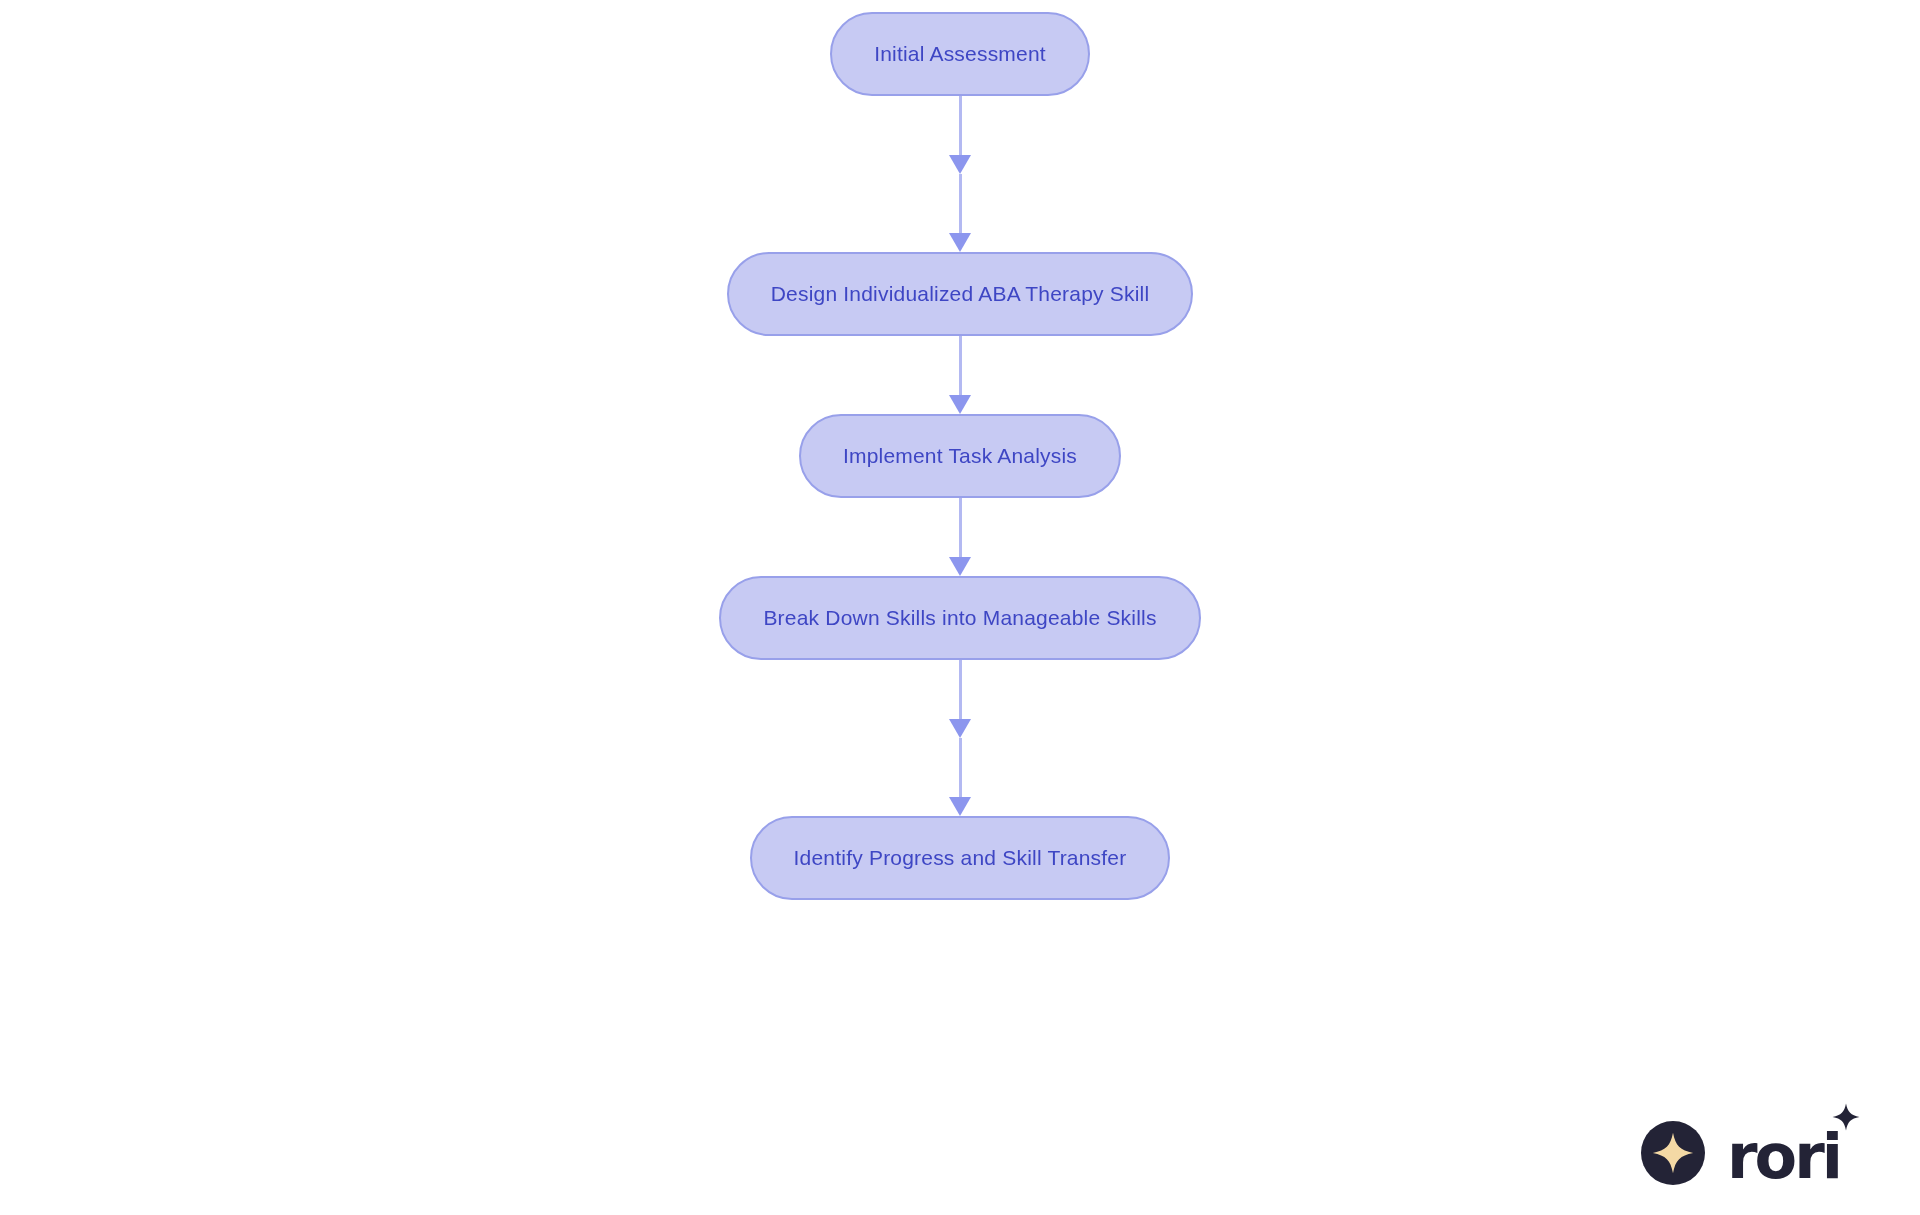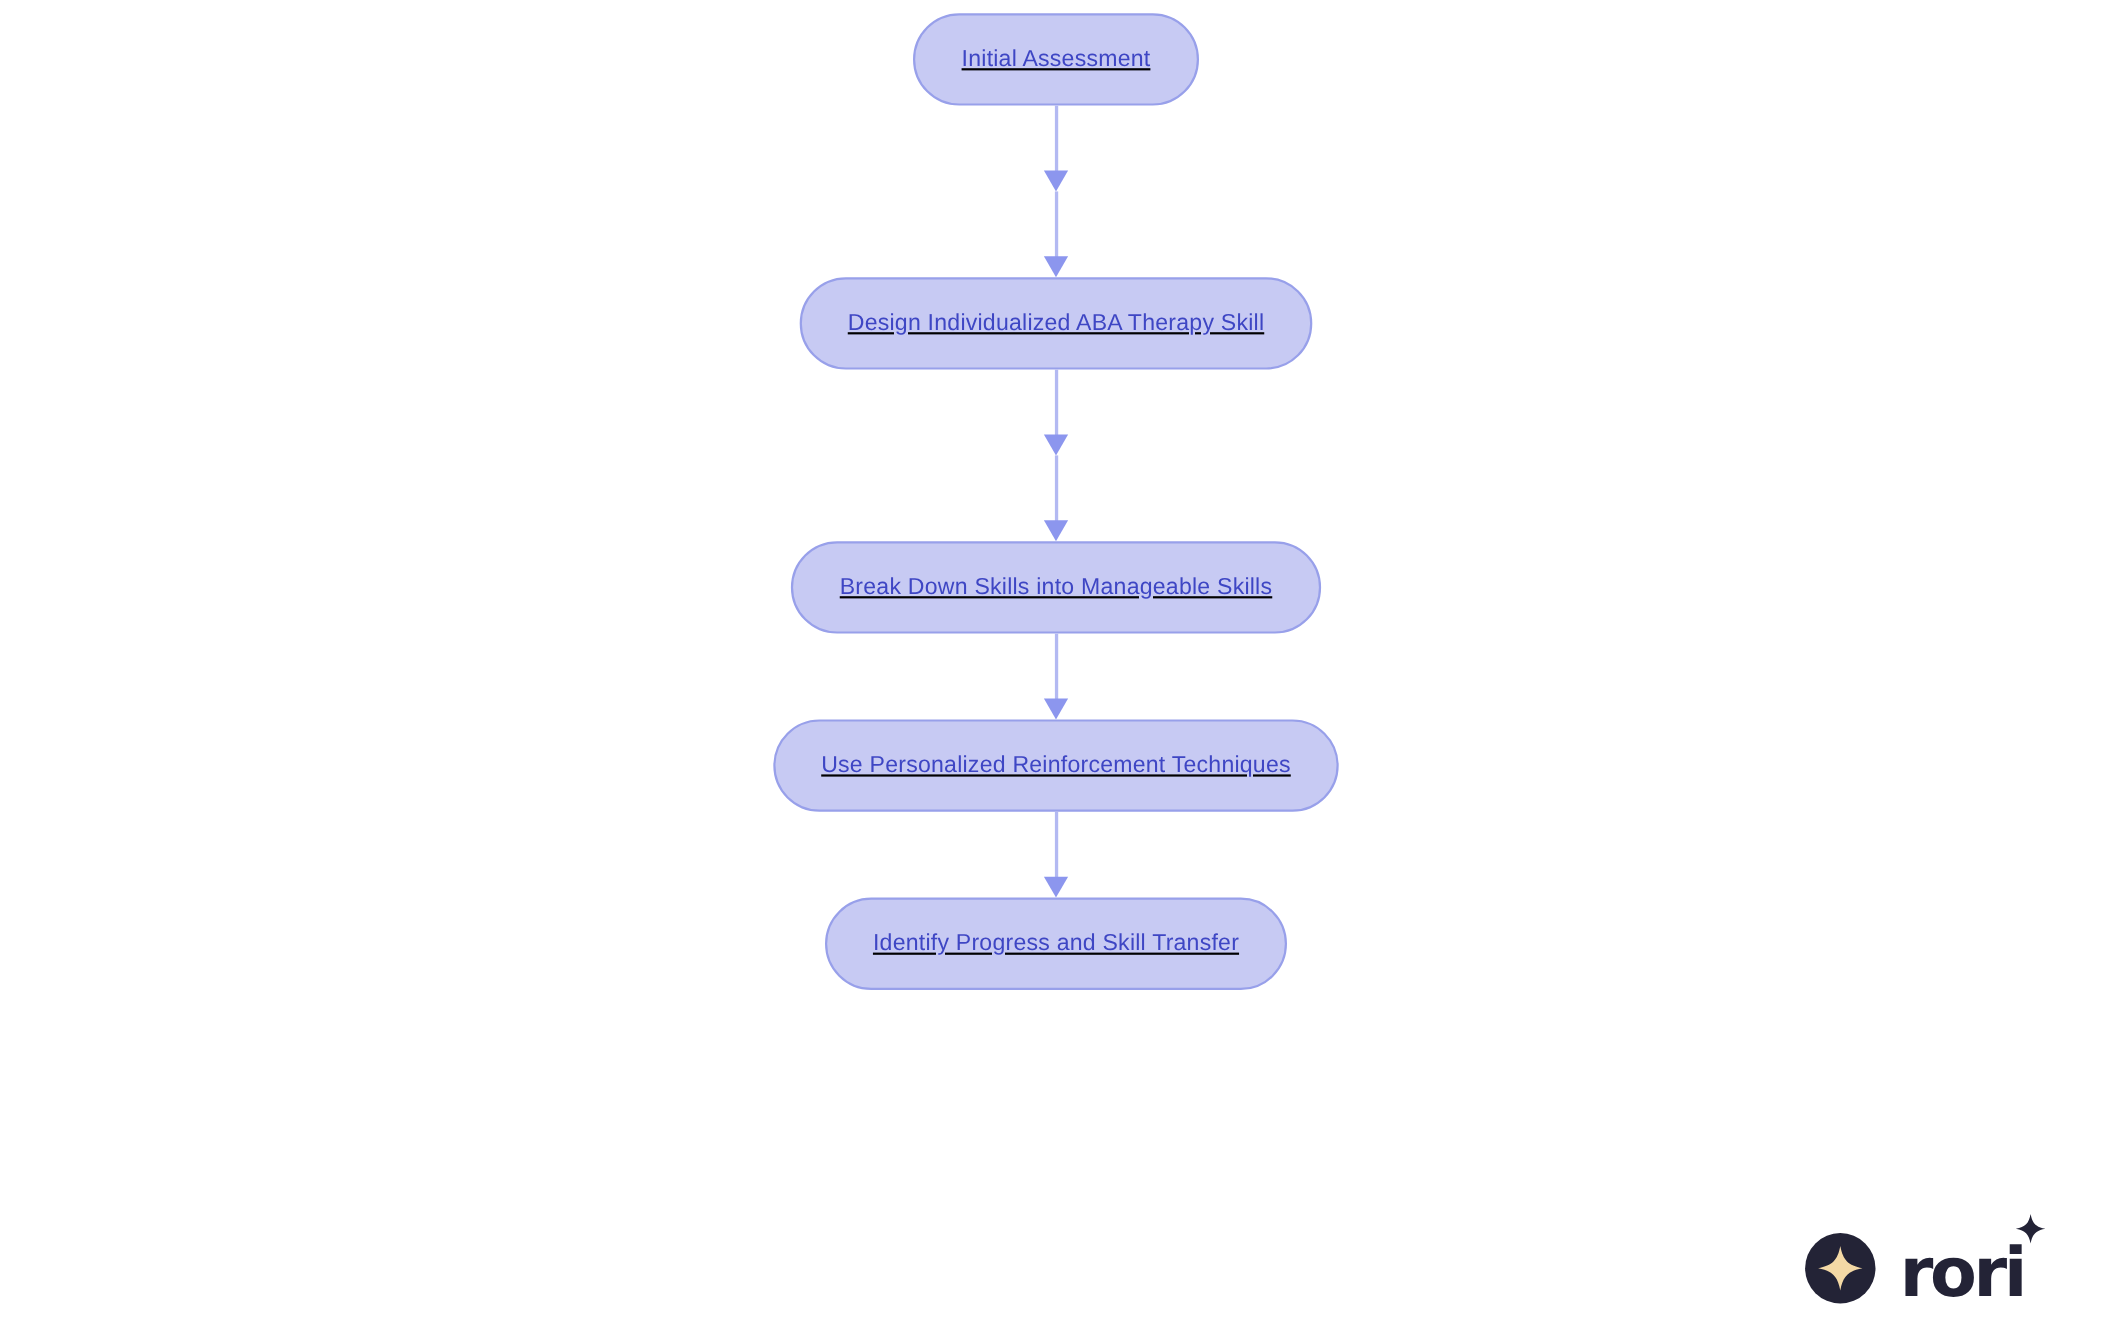--- a/index.html
+++ b/index.html
@@ -17,21 +17,20 @@
 
   
   .flow {
     position: absolute;
     top: 12px;
     left: 0;
     right: 0;
     display: flex;
     flex-direction: column;
     align-items: center;
-    text-decoration: underline;
   }
   .node {
     box-sizing: border-box;
     height: 84px;
     padding: 0 42px;
     display: flex;
     align-items: center;
     justify-content: center;
     background: var(--node-fill, #c7caf3);
     border: 2px solid var(--node-border, #98a0ea);
@@ -128,38 +127,38 @@
 
   <div class="node">
     <span>Design Individualized ABA Therapy Skill</span>
   </div>
 
   <div class="connector">
     <div class="line"></div>
     <div class="head"></div>
   </div>
 
+  <div class="node">
+    <span>Implement Task Analysis</span>
+  </div>
 
   <div class="connector">
     <div class="line"></div>
     <div class="head"></div>
   </div>
 
   <div class="node">
     <span>Break Down Skills into Manageable Skills</span>
   </div>
 
   <div class="connector">
     <div class="line"></div>
     <div class="head"></div>
   </div>
 
-  <div class="node">
-    <span>Use Personalized Reinforcement Techniques</span>
-  </div>
 
   <div class="connector">
     <div class="line"></div>
     <div class="head"></div>
   </div>
 
   <div class="node">
     <span>Identify Progress and Skill Transfer</span>
   </div>
 

